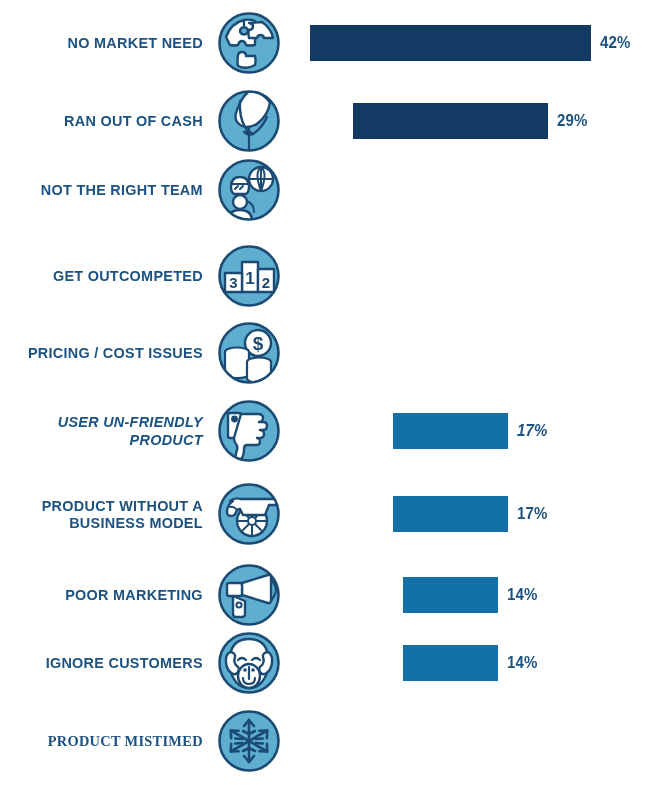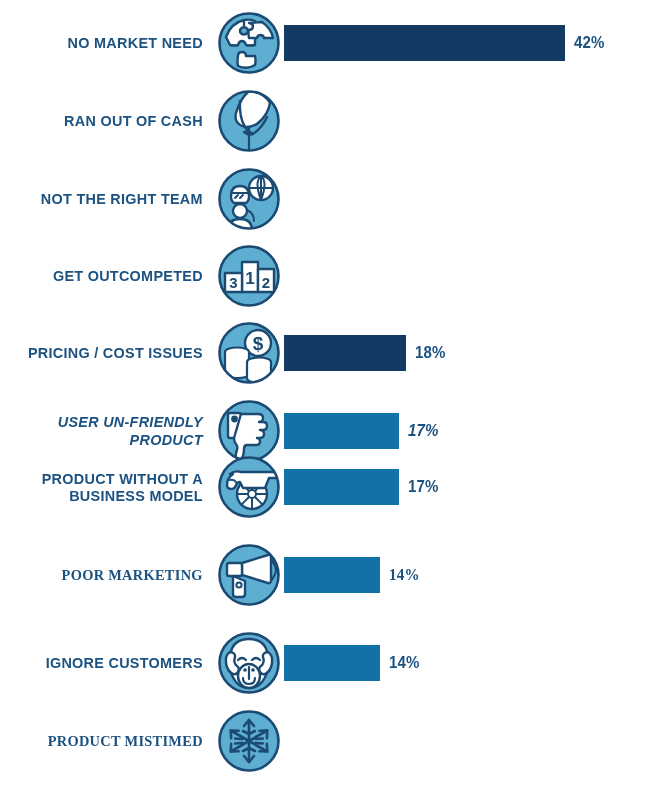--- a/index.html
+++ b/index.html
@@ -53,20 +53,21 @@
   }
   .icon-wrap svg {
     display: block;
   }
   .bar-area {
     position: relative;
     flex: 1 1 auto;
     height: 70px;
     display: flex;
     align-items: center;
+    justify-content: center;
   }
   .bar {
     height: 36px;
     border-radius: 0;
   }
   .value {
     margin-left: 9px;
     color: #1b5281;
     font-size: 16px;
     font-weight: bold;
@@ -117,22 +118,26 @@
           <g clip-path="url(#clip-bird)" fill="#ffffff" stroke="#1b4a73" stroke-width="2.4" stroke-linejoin="round" stroke-linecap="round">
             <path d="M33 2 L33 64" stroke="#1b4a73" stroke-width="2.2" fill="none"></path>
             <path d="M33 3 q14 0 21 12 q-2 12-12 20 q-5 4-11 4 q-6 0-10-5 q-3-5 0-12 q4-12 12-19 z" fill="#ffffff"></path>
             <path d="M24 13 q-1 16 5 26 q3 5 8 7" fill="none"></path>
             <path d="M37 46 q9-6 14-17" fill="none"></path>
             <path d="M37 46 q-5 2-9-2 q5-1 9 2 z"></path>
           </g>
           <circle cx="33" cy="33" r="29.5" fill="none" stroke="#1b4a73" stroke-width="2.6"></circle>
         </svg>
       </div>
-    </div>
-    <div class="row" style="top: 164px;">
+      <div class="bar-area">
+        <div class="bar" style="width: 194.931px; background: rgb(18, 58, 99);"></div>
+        <div class="value">29%</div>
+      </div>
+    </div>
+    <div class="row" style="top: 155px;">
       <div class="label">NOT THE RIGHT TEAM</div>
       <div class="icon-wrap">
         <svg width="66" height="66" viewBox="0 0 66 66">
           <defs>
             <clipPath id="clip-team">
               <circle cx="33" cy="33" r="29.5"></circle>
             </clipPath>
           </defs>
           <circle cx="33" cy="33" r="29.5" fill="#5eaed2"></circle>
           <g clip-path="url(#clip-team)" fill="#ffffff" stroke="#1b4a73" stroke-width="2.4" stroke-linejoin="round" stroke-linecap="round">
@@ -192,24 +197,20 @@
               <path d="M9 48.5 v5 q0 4.5 12 4.5 t12-4.5 v-5" fill="#ffffff"></path>
               <ellipse cx="43" cy="42" rx="12" ry="4.5"></ellipse>
               <path d="M31 42 v5 q0 4.5 12 4.5 t12-4.5 v-5" fill="#ffffff"></path>
               <path d="M31 47.5 v5 q0 4.5 12 4.5 t12-4.5 v-5" fill="#ffffff"></path>
               <path d="M31 53 v5 q0 4.5 12 4.5 t12-4.5 v-5" fill="#ffffff"></path>
             </g>
           </g>
           <circle cx="33" cy="33" r="29.5" fill="none" stroke="#1b4a73" stroke-width="2.6"></circle>
         </svg>
       </div>
-      <div class="bar-area">
-        <div class="bar" style="width: 122.103px; background: rgb(18, 58, 99);"></div>
-        <div class="value">18%</div>
-      </div>
     </div>
     <div class="row" style="top: 395.5px; font-style: italic;">
       <div class="label">USER UN-FRIENDLY
 PRODUCT</div>
       <div class="icon-wrap">
         <svg width="66" height="66" viewBox="0 0 66 66">
           <defs>
             <clipPath id="clip-thumb">
               <circle cx="33" cy="33" r="29.5"></circle>
             </clipPath>
@@ -221,21 +222,21 @@
             <path d="M25 16 h17 q5 0 5 4 q0 4-4 4 h4 q4 0 4 4 t-4 4 h-3 q4 0 4 4 t-4 4 h-3 q3 0 3 3.5 t-4 3.5 h-9 q-3 0-3 4 q0 7-3 10 q-3 2-5-1 q-1-3 1-8 q1-4-1-6 q-2-2-2-6 z"></path>
           </g>
           <circle cx="33" cy="33" r="29.5" fill="none" stroke="#1b4a73" stroke-width="2.6"></circle>
         </svg>
       </div>
       <div class="bar-area">
         <div class="bar" style="width: 115.483px; background: rgb(18, 113, 166);"></div>
         <div class="value">17%</div>
       </div>
     </div>
-    <div class="row" style="top: 452px;">
+    <div class="row" style="top: 479px;">
       <div class="label">PRODUCT WITHOUT A
 BUSINESS MODEL</div>
       <div class="icon-wrap">
         <svg width="66" height="66" viewBox="0 0 66 66">
           <defs>
             <clipPath id="clip-cart">
               <circle cx="33" cy="33" r="29.5"></circle>
             </clipPath>
           </defs>
           <circle cx="33" cy="33" r="29.5" fill="#5eaed2"></circle>
@@ -249,21 +250,21 @@
             <path d="M14 26 q4-1 6 2" fill="none" stroke-width="2"></path>
           </g>
           <circle cx="33" cy="33" r="29.5" fill="none" stroke="#1b4a73" stroke-width="2.6"></circle>
         </svg>
       </div>
       <div class="bar-area">
         <div class="bar" style="width: 115.483px; background: rgb(18, 113, 166);"></div>
         <div class="value">17%</div>
       </div>
     </div>
-    <div class="row" style="top: 540px; font-family: Liberation Serif, serif;">
+    <div class="row" style="top: 560px;">
       <div class="label">POOR MARKETING</div>
       <div class="icon-wrap">
         <svg width="66" height="66" viewBox="0 0 66 66">
           <defs>
             <clipPath id="clip-megaphone">
               <circle cx="33" cy="33" r="29.5"></circle>
             </clipPath>
           </defs>
           <circle cx="33" cy="33" r="29.5" fill="#5eaed2"></circle>
           <g clip-path="url(#clip-megaphone)" fill="#ffffff" stroke="#1b4a73" stroke-width="2.4" stroke-linejoin="round" stroke-linecap="round">

